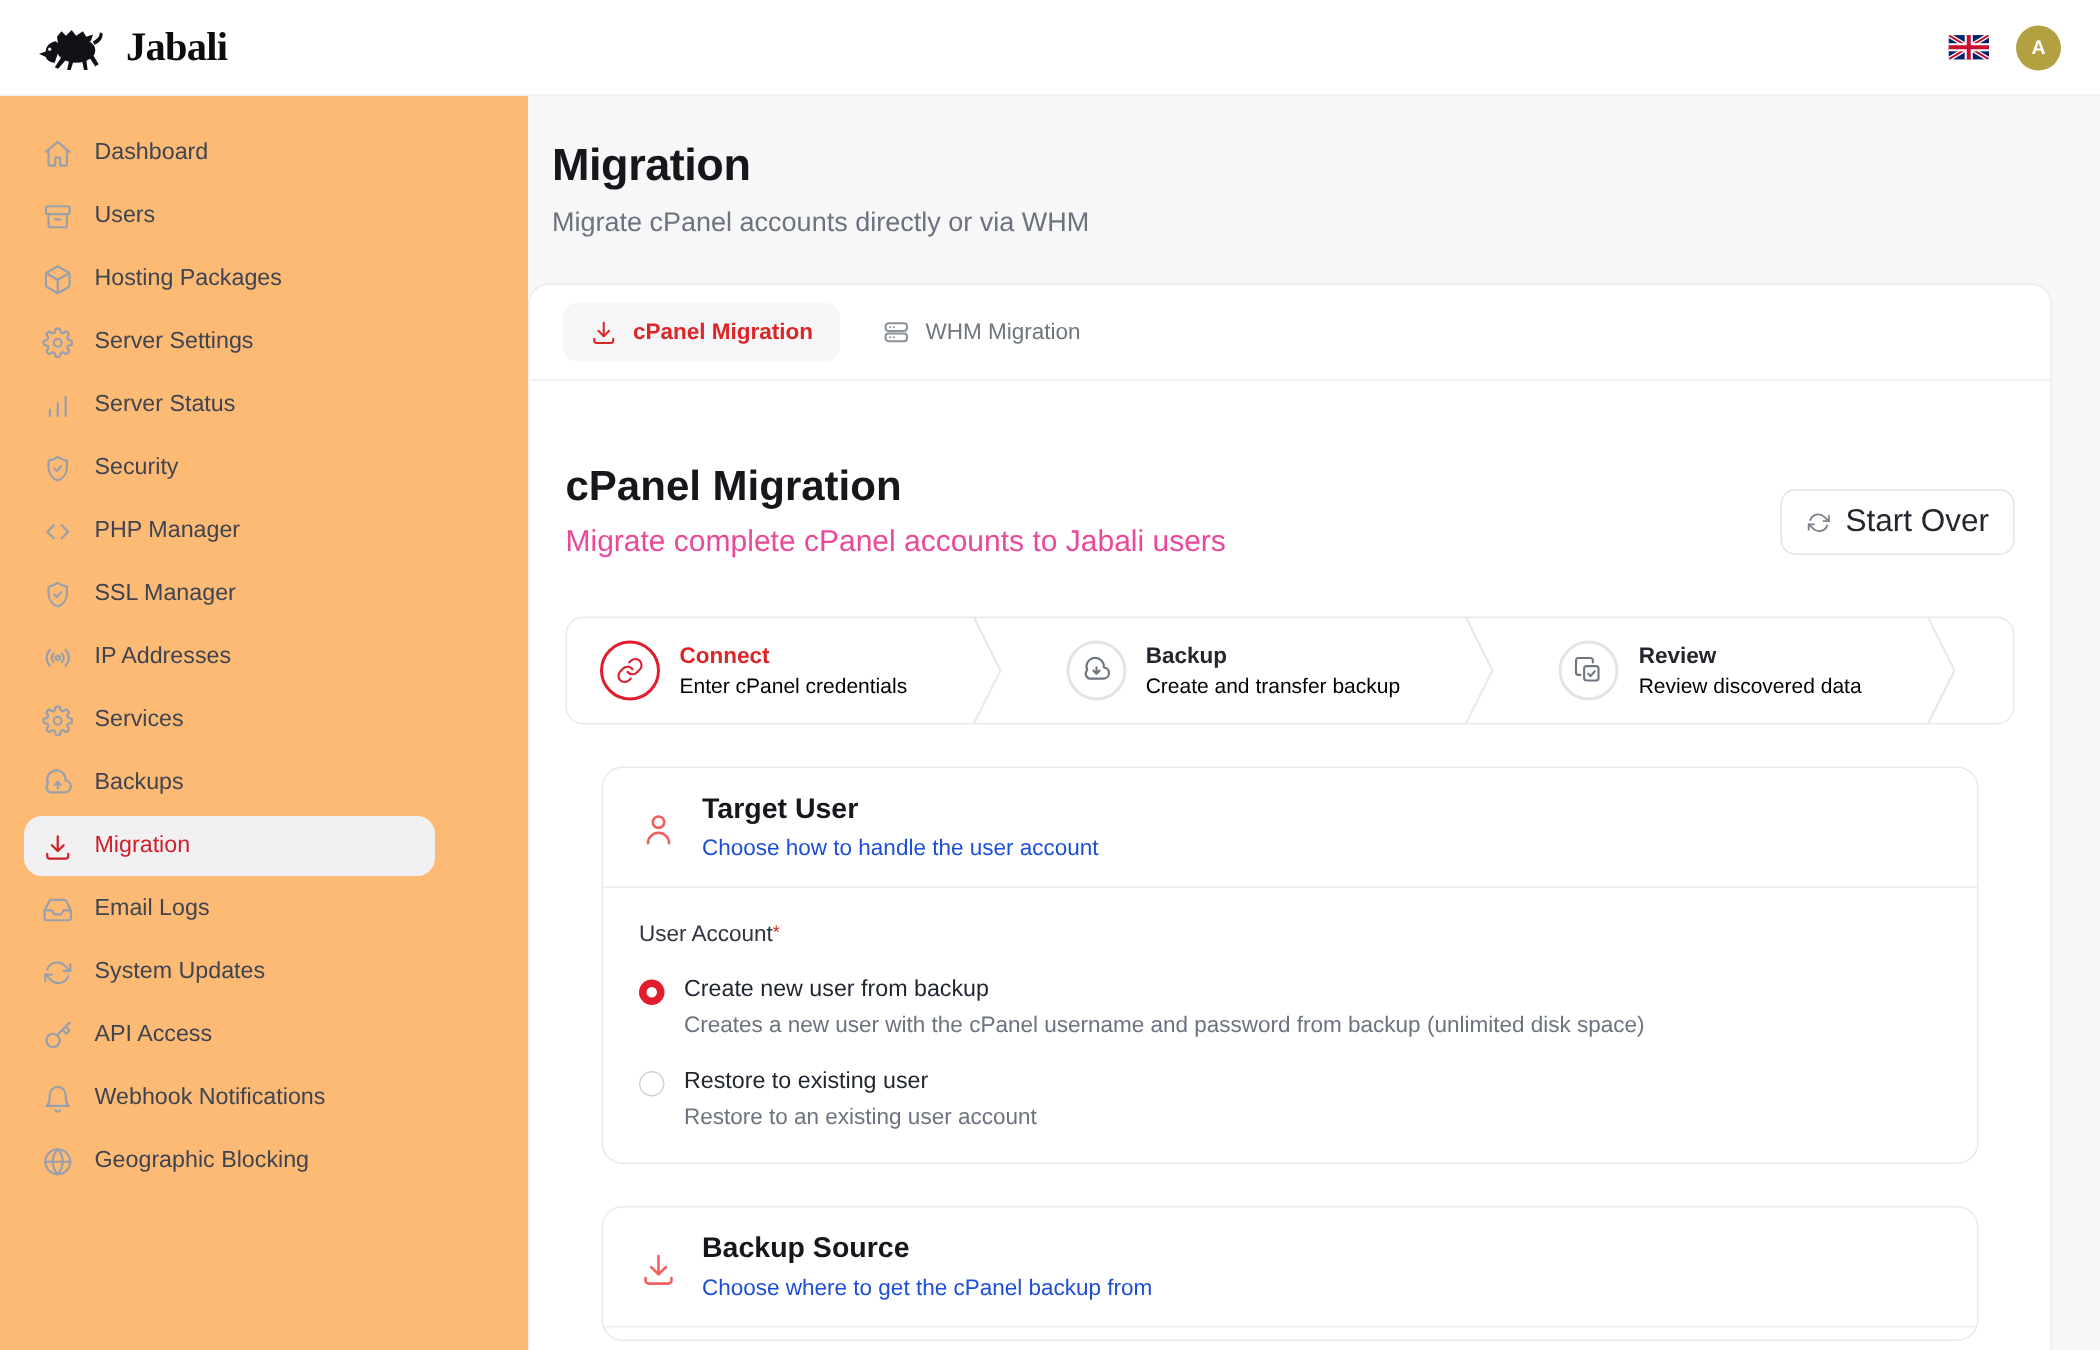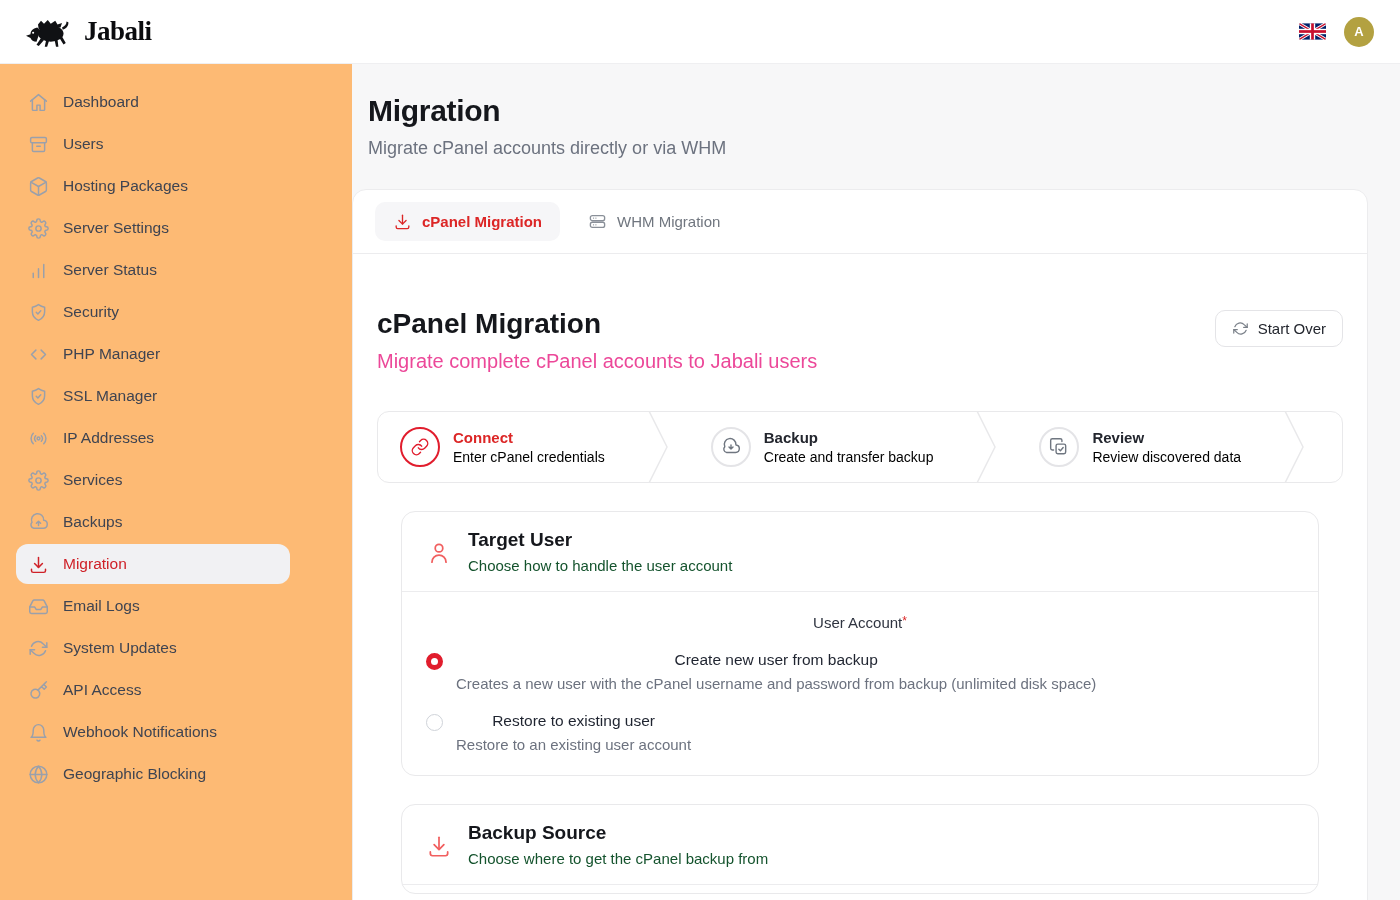--- a/index.html
+++ b/index.html
@@ -39,21 +39,21 @@
          font-size:15px; color:#70767f; cursor:pointer; }
   .tab .icon { width:19px; height:19px; stroke:#8a9099; }
   .tab.active { background:#f6f6f8; color:#dc2626; font-weight:bold; }
   .tab.active .icon { stroke:#dc2626; }
 
   .card-body { padding:54px 24px 24px; }
   .panel-head { display:flex; justify-content:space-between; align-items:flex-start; }
   .panel-title { font-size:28px; font-weight:bold; color:#15171c; }
   .panel-sub { font-size:20px; color:#ec4899; margin-top:10px; }
   .btn-start { display:flex; align-items:center; gap:9px; background:#fff; border:1px solid #e4e4e7;
-               border-radius:10px; padding:9px 16px; font-size:15px; color:#23262e; cursor:pointer; margin-top:2px; }
+               border-radius:10px; padding:9px 16px; font-size:21px; color:#23262e; cursor:pointer; margin-top:18px; }
   .btn-start .icon { width:17px; height:17px; stroke:#7a8089; }
 
   .stepper { margin-top:38px; border:1px solid #e9e9eb; border-radius:12px; display:flex;
              align-items:center; height:72px; overflow:hidden;gap:20px; }
   .step { flex:none; display:flex; align-items:center; gap:13px; padding:0 22px; }
   .step-circle { width:40px; height:40px; border-radius:50%; border:2px solid #e4e4e7;
                  display:flex; align-items:center; justify-content:center; flex:none; }
   .step-circle .icon { width:20px; height:20px; stroke:#6f7680; }
   .step.active .step-circle { border-color:#e11d2d; }
   .step.active .step-circle .icon { stroke:#e11d2d; }
@@ -61,23 +61,23 @@
   .step.active .step-title { color:#dc2626; }
   .step-desc { font-size:14px; color:#000000; margin-top:3px; white-space:nowrap; }
   .step-texts { white-space:nowrap; }
   .step-sep { flex:none; }
   .step-sep path { stroke:#e9e9eb; fill:none; stroke-width:1.5; }
 
   .inner-card { border:1px solid #e9e9eb; border-radius:14px; margin:28px 24px 0; overflow:hidden; }
   .inner-head { display:flex; gap:16px; padding:17px 24px; align-items:center; }
   .inner-head .icon { width:26px; height:26px; stroke:#f15f5f; stroke-width:1.6; margin-top:3px; }
   .inner-title { font-size:19px; font-weight:bold; color:#15171c; }
-  .inner-sub { font-size:15px; color:#14532d; margin-top:6px; }
+  .inner-sub { font-size:15px; color:#1d4ed8; margin-top:6px; }
   .inner-divider { border-top:1px solid #ececee; }
-  .options { padding:22px 24px;text-align:center; }
+  .options { padding:22px 24px; }
   .field-label { font-size:15px; color:#2f3440; }
   .req { color:#dc2626; font-size:12px; vertical-align:top; }
   .option { display:flex; gap:13px; margin-top:20px; align-items:flex-start; }
   .radio { width:17px; height:17px; border-radius:50%; flex:none; margin-top:2px; cursor:pointer; background:#fff; }
   .radio.selected { border:5.5px solid #e11d2d; }
   .radio.unselected { border:1.5px solid #cfd3d9; }
   .opt-label { font-size:15.5px; color:#1f2430; }
   .opt-desc { font-size:15px; color:#6c727f; margin-top:6px; }
   .backup-pad { height:8px; }
 </style>

